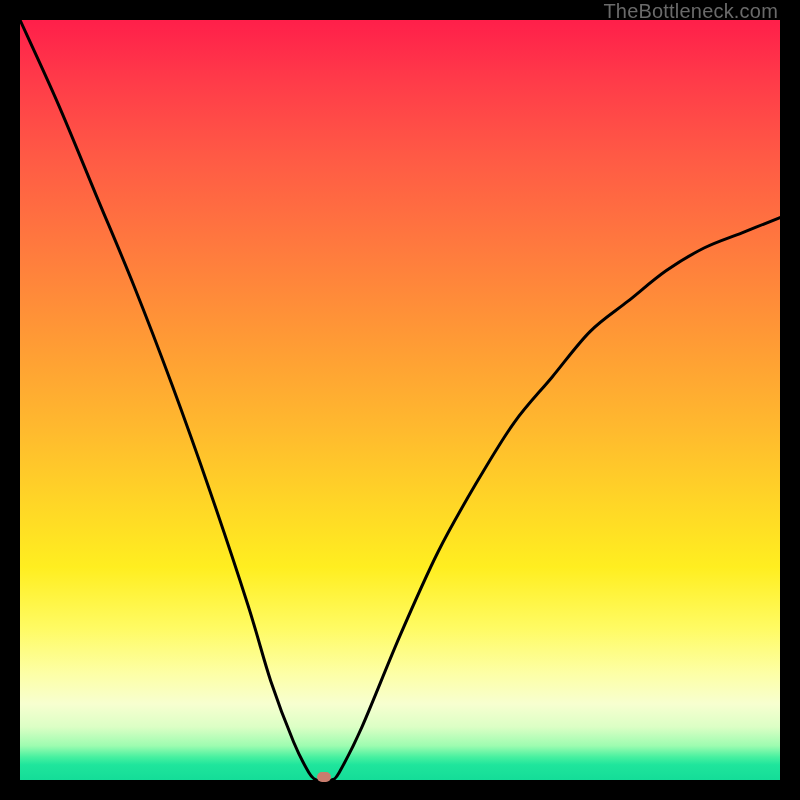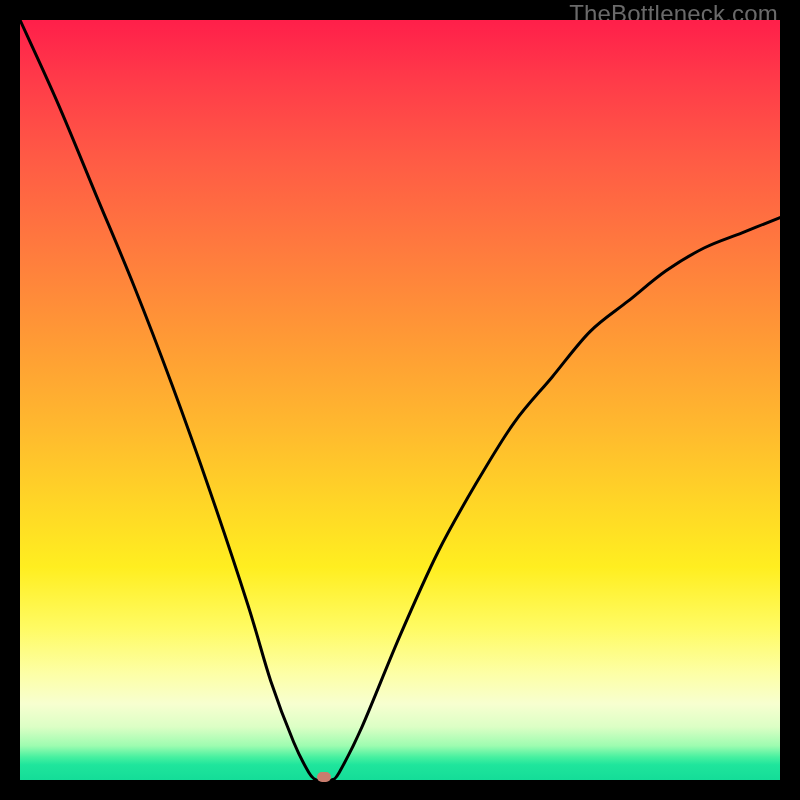--- a/index.html
+++ b/index.html
@@ -42,21 +42,21 @@
       #46f0a0 97%,
       #1fe59c 98%,
       #14dd98 100%
     );
   }
   .watermark {
     position: absolute;
     top: 0px;
     right: 22px;
     color: #6a6a6a;
-    font-size: 24px;
+    font-size: 20px;
     font-weight: 500;
     letter-spacing: 0.2px;
     user-select: none;
     margin-left: 41px;
   }
   svg.curve {
     position: absolute;
     left: 0;
     top: 0;
     width: 760px;

